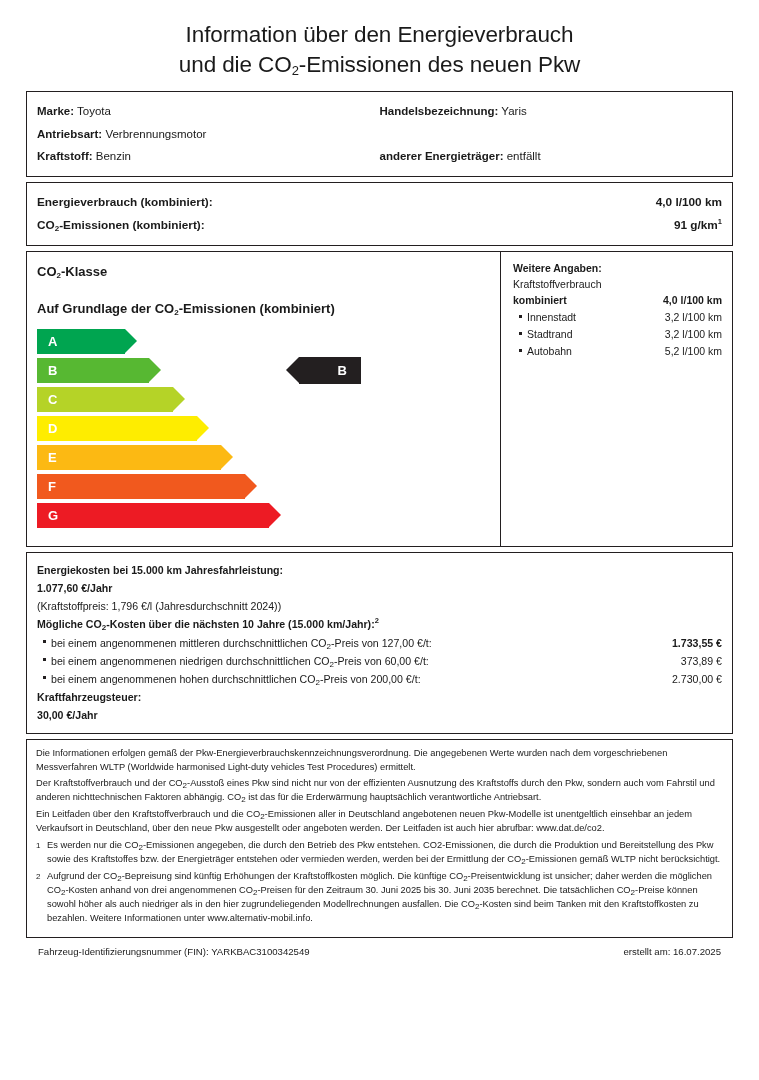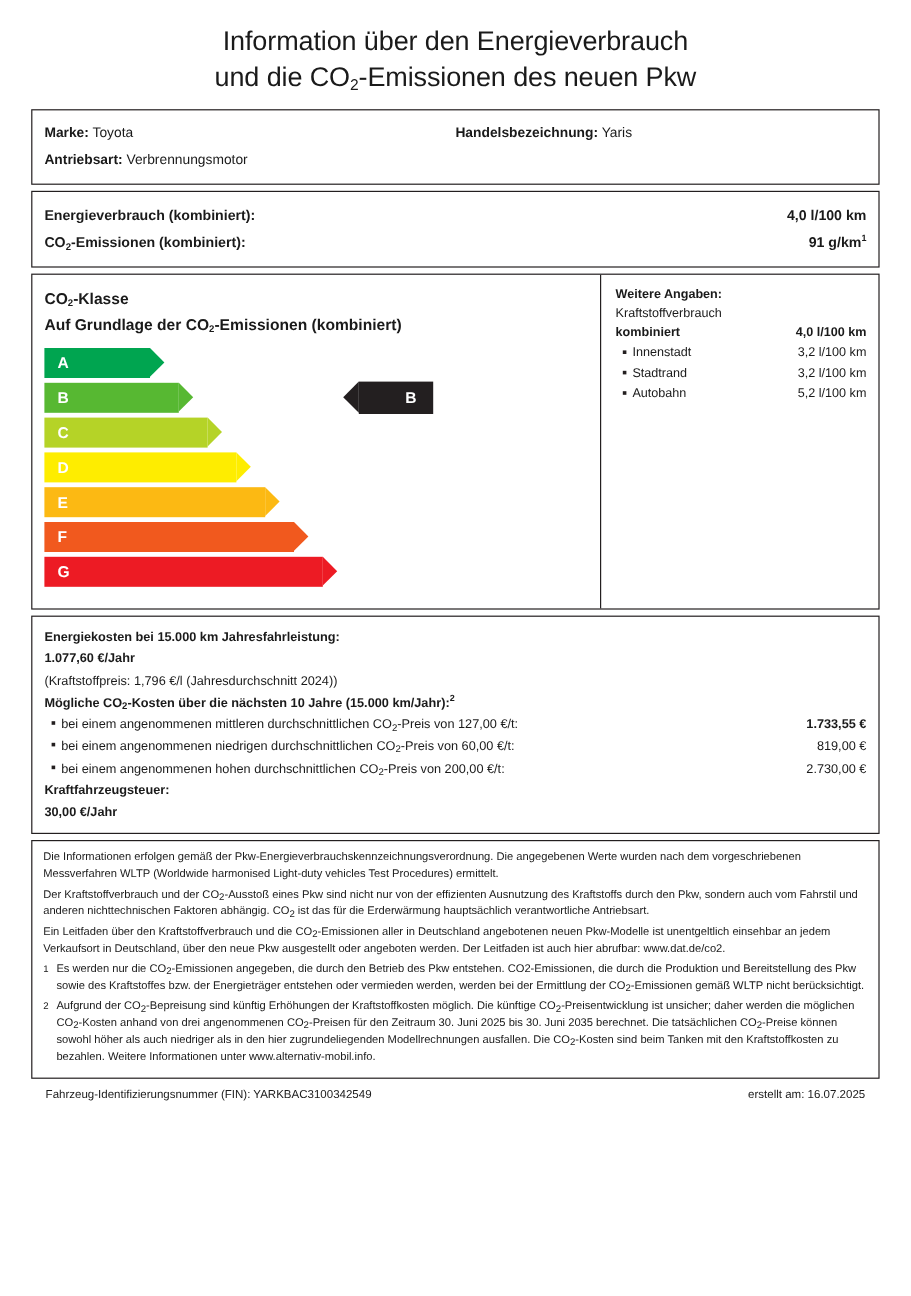--- a/index.html
+++ b/index.html
@@ -68,21 +68,21 @@
   .class-right {
     width: 232px;
     border-left: 1px solid #231f20;
     padding: 10px 10px 10px 12px;
     font-size: 10.5px;
   }
   .class-title {
     font-weight: bold;
     font-size: 13px;
     line-height: 1.5;
-    margin-bottom: 2px;
+    margin-bottom: 18px;
   }
   .class-sub {
     font-weight: bold;
     font-size: 13px;
     line-height: 1.5;
     margin-bottom: 10px;
   }
   .bars { position: relative; margin-top: 4px; }
   .bar-row {
     height: 25px;
@@ -217,20 +217,30 @@
         <span>Yaris</span>
       </div>
     </div>
     <div class="line">
       <div class="col-l">
         <span class="b">Antriebsart:</span>
         <span>Verbrennungsmotor</span>
       </div>
       <div class="col-r"></div>
     </div>
+    <div class="line">
+      <div class="col-l">
+        <span class="b">Kraftstoff:</span>
+        <span>Benzin</span>
+      </div>
+      <div class="col-r">
+        <span class="b">anderer Energieträger:</span>
+        <span>entfällt</span>
+      </div>
+    </div>
   </div>
 
   <div class="box cons">
     <div class="line">
       <span>Energieverbrauch (kombiniert):</span>
       <span>4,0 l/100 km</span>
     </div>
     <div class="line">
       <span><span>CO</span><sub>2</sub><span>-Emissionen (kombiniert):</span></span>
       <span><span>91 g/km</span><sup>1</sup></span>
@@ -333,21 +343,21 @@
           <span class="sqbullet"></span>
           <span><span>bei einem angenommenen mittleren durchschnittlichen CO</span><sub>2</sub><span>-Preis von 127,00 €/t:</span></span>
         </span>
       <span class="b">1.733,55 €</span>
     </div>
     <div class="line">
       <span class="lbl">
           <span class="sqbullet"></span>
           <span><span>bei einem angenommenen niedrigen durchschnittlichen CO</span><sub>2</sub><span>-Preis von 60,00 €/t:</span></span>
         </span>
-      <span>819,00 €</span>
+      <span>373,89 €</span>
     </div>
     <div class="line">
       <span class="lbl">
           <span class="sqbullet"></span>
           <span><span>bei einem angenommenen hohen durchschnittlichen CO</span><sub>2</sub><span>-Preis von 200,00 €/t:</span></span>
         </span>
       <span>2.730,00 €</span>
     </div>
     <div class="line bold">
       <span>Kraftfahrzeugsteuer:</span>

